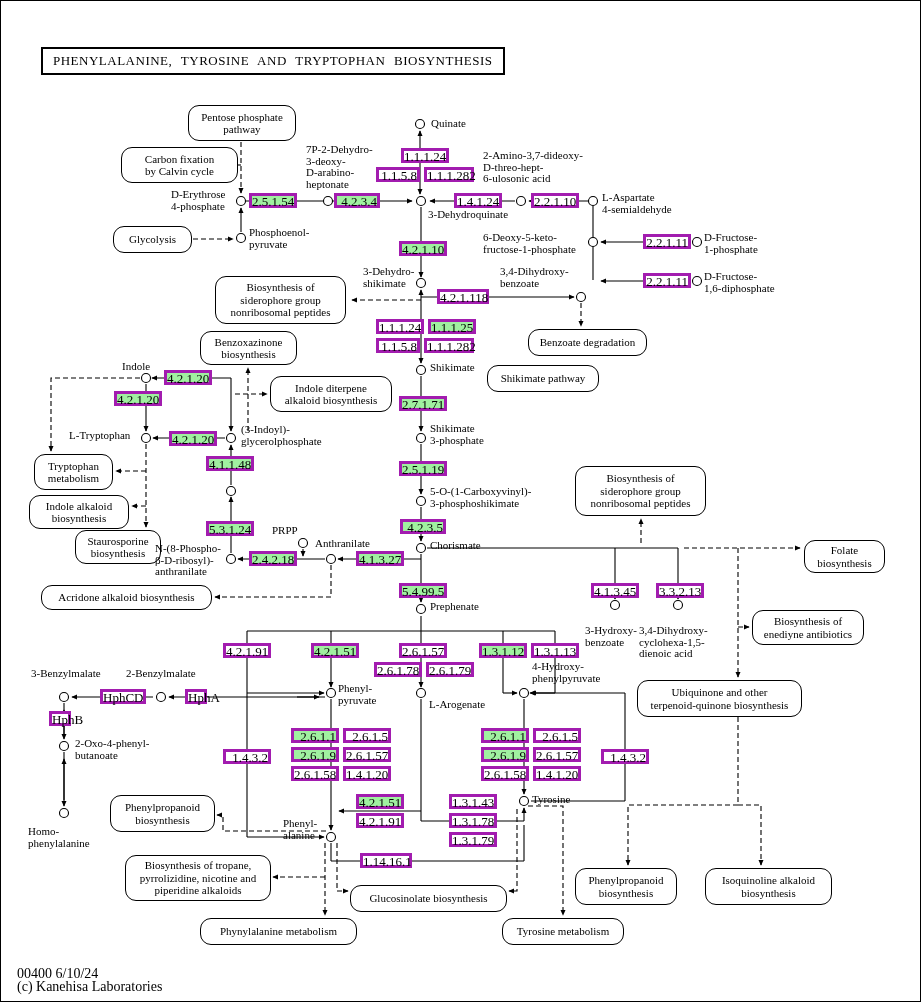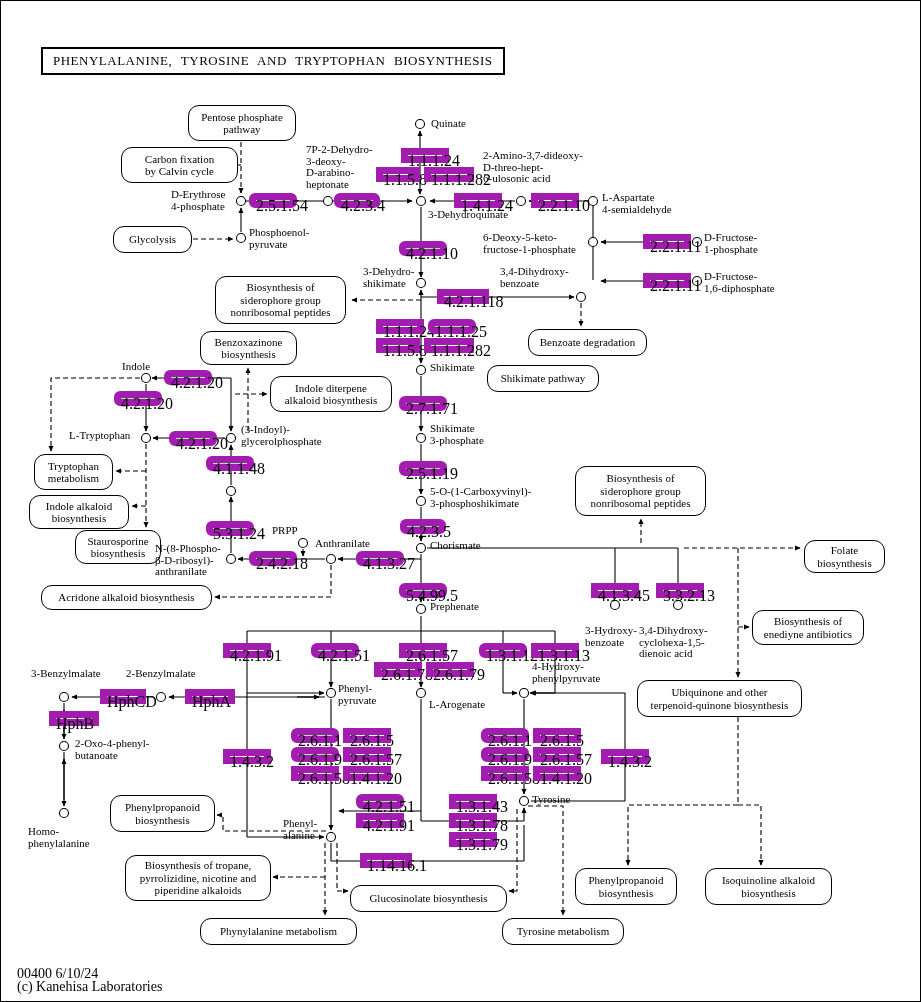--- a/index.html
+++ b/index.html
@@ -1,23 +1,23 @@
 <!DOCTYPE html>
 <html style="--green: #a0f0a0;"><head>
 <meta charset="utf-8">
 <style>
   html,body{margin:0;padding:0;background:#fff;}
   #map{position:relative;width:921px;height:1002px;background:#fff;border:1px solid #000;box-sizing:border-box;
        font-family:"Liberation Serif",serif;color:#000;overflow:hidden;}
   #wires{position:absolute;left:0;top:0;}
   .lbl{position:absolute;font-size:11px;line-height:11.5px;white-space:pre-line;}
-  .box{position:absolute;width:48px;height:15px;border:7px solid #a21caf;background:#fff;box-sizing:border-box;
-       font-size:16px;line-height:12px;text-align:center;}
-  .w52{width:52px}.w50{width:50px}.w46{width:46px}.w44{width:44px}.w42{width:50px}
-  .green{background:var(--green,#a0f0a0);border-radius:6px;}
+  .box{position:absolute;width:48px;height:15px;border:3px solid #a21caf;background:#fff;box-sizing:border-box;
+       font-size:13px;line-height:12px;text-align:right;}
+  .w52{width:52px}.w50{width:50px}.w46{width:46px}.w44{width:44px}.w42{width:22px}
+  .green{background:var(--green,#a0f0a0);}
   .rbox{position:absolute;border:1px solid #000;border-radius:11px;background:#fff;box-sizing:border-box;
         font-size:11px;line-height:12.5px;text-align:center;display:flex;align-items:center;justify-content:center;
         white-space:pre-line;padding:2px;}
   .title{position:absolute;left:40px;top:46px;border:2px solid #000;background:#fff;padding:4px 10px;
          font-size:13px;letter-spacing:.5px;word-spacing:5px;}
   .footer{position:absolute;font-size:14px;line-height:13px;}
 </style>
 </head>
 <body>
 

